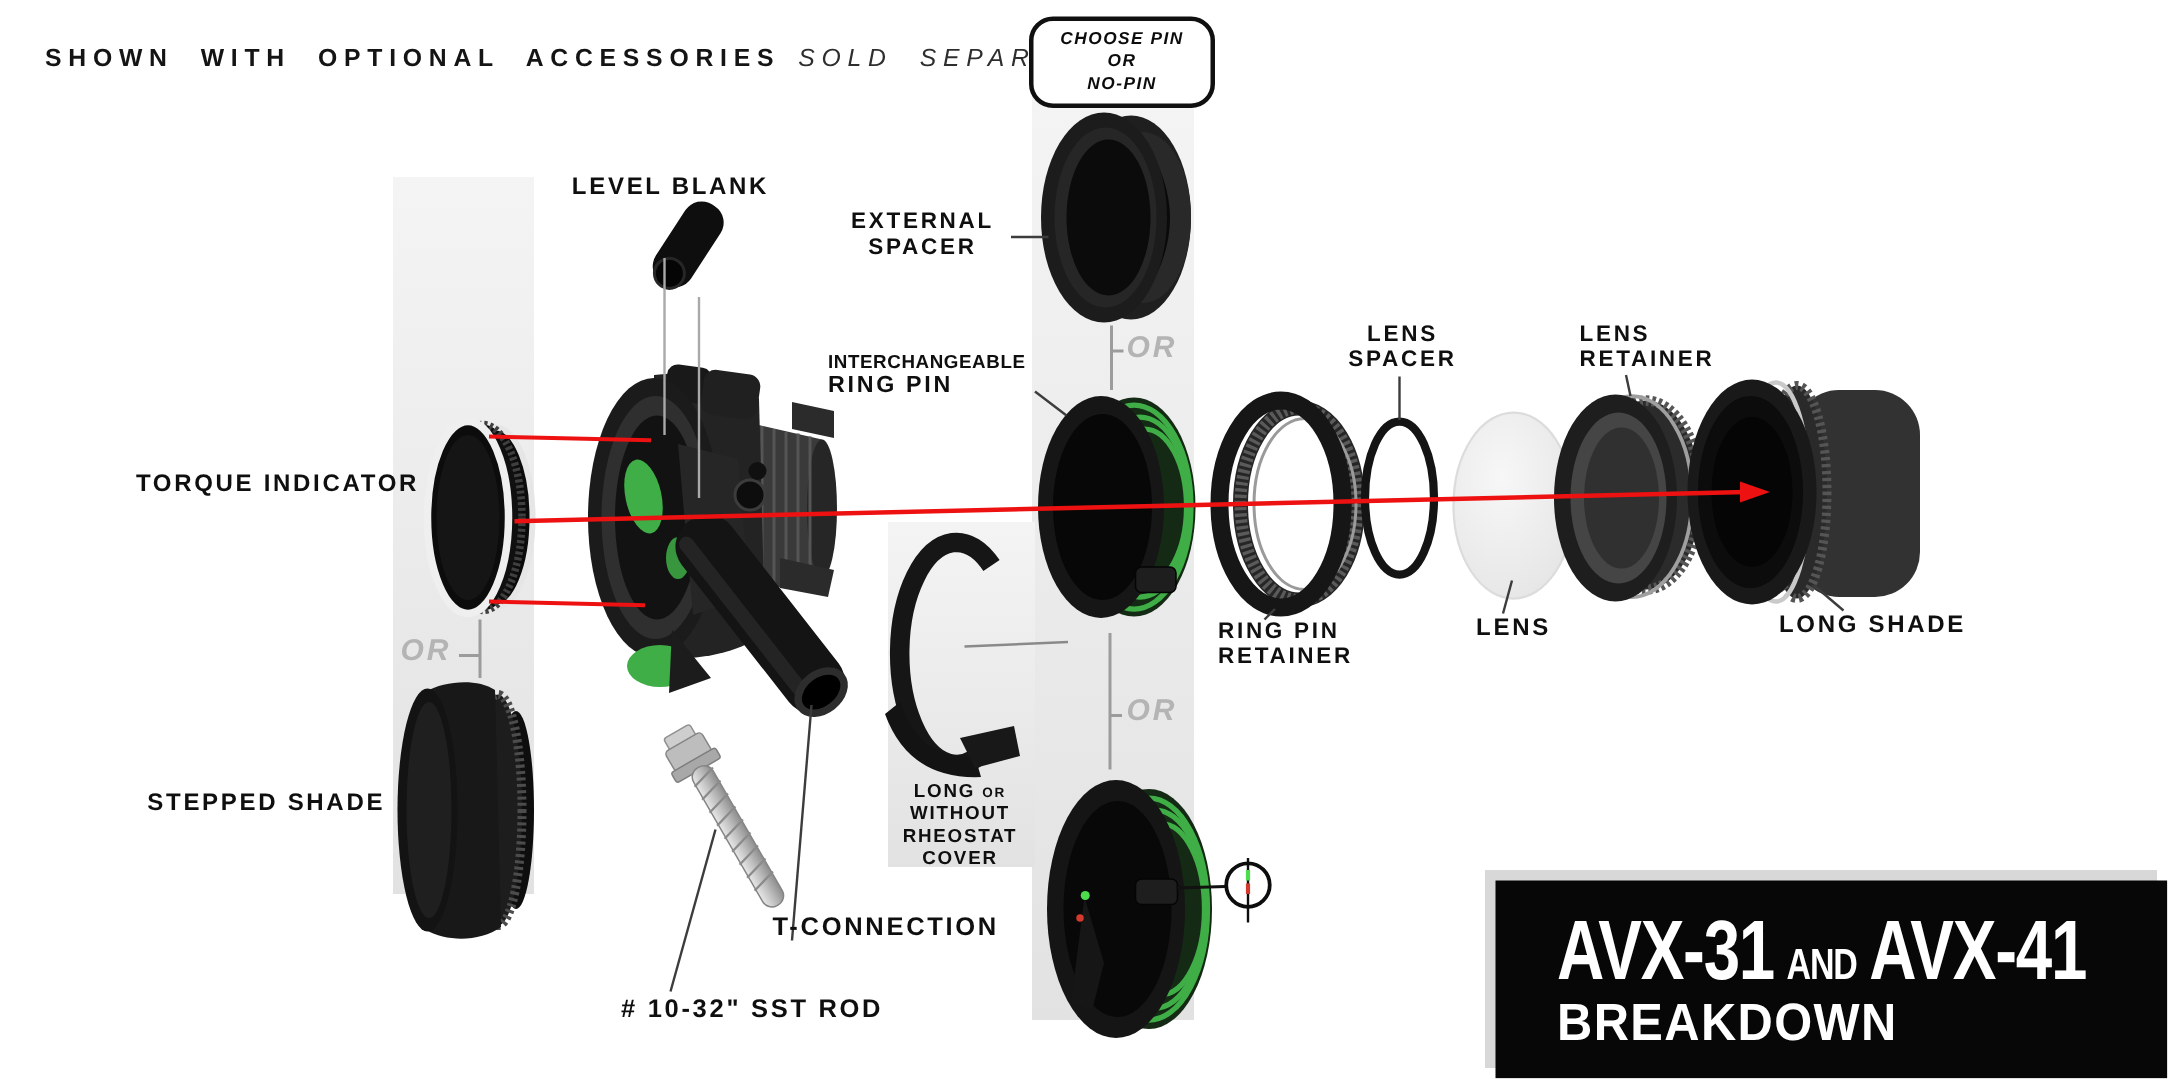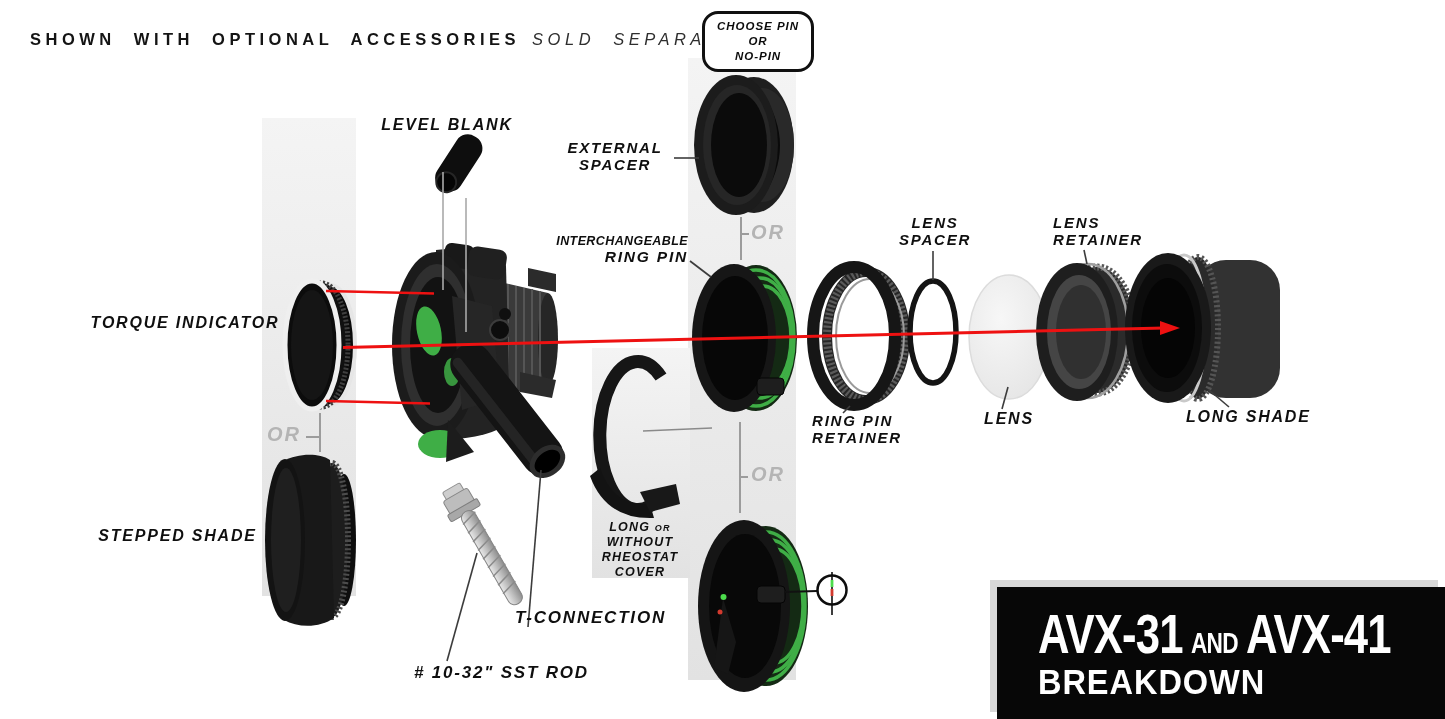--- a/index.html
+++ b/index.html
@@ -1,30 +1,30 @@
 <!DOCTYPE html>
 <html><head>
 <meta charset="utf-8">
 <style>
   html,body{margin:0;padding:0;background:#ffffff;}
   #canvas{position:relative;width:1445px;height:719px;background:#ffffff;overflow:hidden;
           font-family:"Liberation Sans",sans-serif;}
   svg.art{position:absolute;left:0;top:0;}
-  .lbl{position:absolute;font-family:"Liberation Sans",sans-serif;font-weight:bold;font-style:italic;
+  .lbl{position:absolute;font-family:"Liberation Sans",sans-serif;font-weight:bold;
        color:#0f0f0f;letter-spacing:1.8px;line-height:1.14;white-space:nowrap;}
   .ctr{text-align:center;}
-  .rt{text-align:right;}
+  .rt{text-align:left;}
   .or{position:absolute;font-family:"Liberation Sans",sans-serif;font-weight:bold;font-style:italic;
       color:#b4b4b4;font-size:20px;letter-spacing:2px;}
   .disclaimer{position:absolute;left:30px;top:30px;font-size:16.5px;font-weight:bold;
       letter-spacing:4.5px;word-spacing:9px;color:#141414;white-space:nowrap;}
   .disclaimer .it{font-weight:400;font-style:italic;color:#2e2e2e;margin-left:12px;letter-spacing:4.5px;}
-  .choose{position:absolute;left:686px;top:11px;width:112px;border:3px solid #101010;border-radius:16px;
+  .choose{position:absolute;left:686px;top:11px;width:124px;border:3px solid #101010;border-radius:16px;
       background:#ffffff;text-align:center;font-weight:bold;font-style:italic;font-size:11.5px;
-      letter-spacing:1px;line-height:1.3;padding:5px 2px;box-sizing:border-box;color:#0c0c0c;margin-left:16px;}
+      letter-spacing:1px;line-height:1.3;padding:5px 2px;box-sizing:border-box;color:#0c0c0c;}
   .rheo .smor{font-size:9px;font-weight:bold;}
   .ranger-name{font-size:27px;font-weight:bold;color:#6f7b55;letter-spacing:1px;
       text-shadow:1px 1px 0 #3f4a32, -1px -1px 0 #9aa77e;line-height:1;}
   .ranger-sub{font-size:9px;font-weight:bold;color:#9b9b9b;letter-spacing:8px;margin:1px 0 0 8px;line-height:1;}
   .banner{position:absolute;left:997px;top:587px;width:448px;height:132px;background:#070707;color:#ffffff;
       box-shadow:-7px -7px 0 #d8d8d8;display:flex;flex-direction:column;justify-content:center;
       padding-left:41px;box-sizing:border-box;}
   .banner-title{font-weight:bold;font-size:52px;letter-spacing:-1px;white-space:nowrap;
       transform:scaleX(.84) scaleY(1.08);transform-origin:left center;display:flex;align-items:baseline;gap:10px;line-height:1;}
   .banner-and{font-size:27px;font-weight:bold;}

